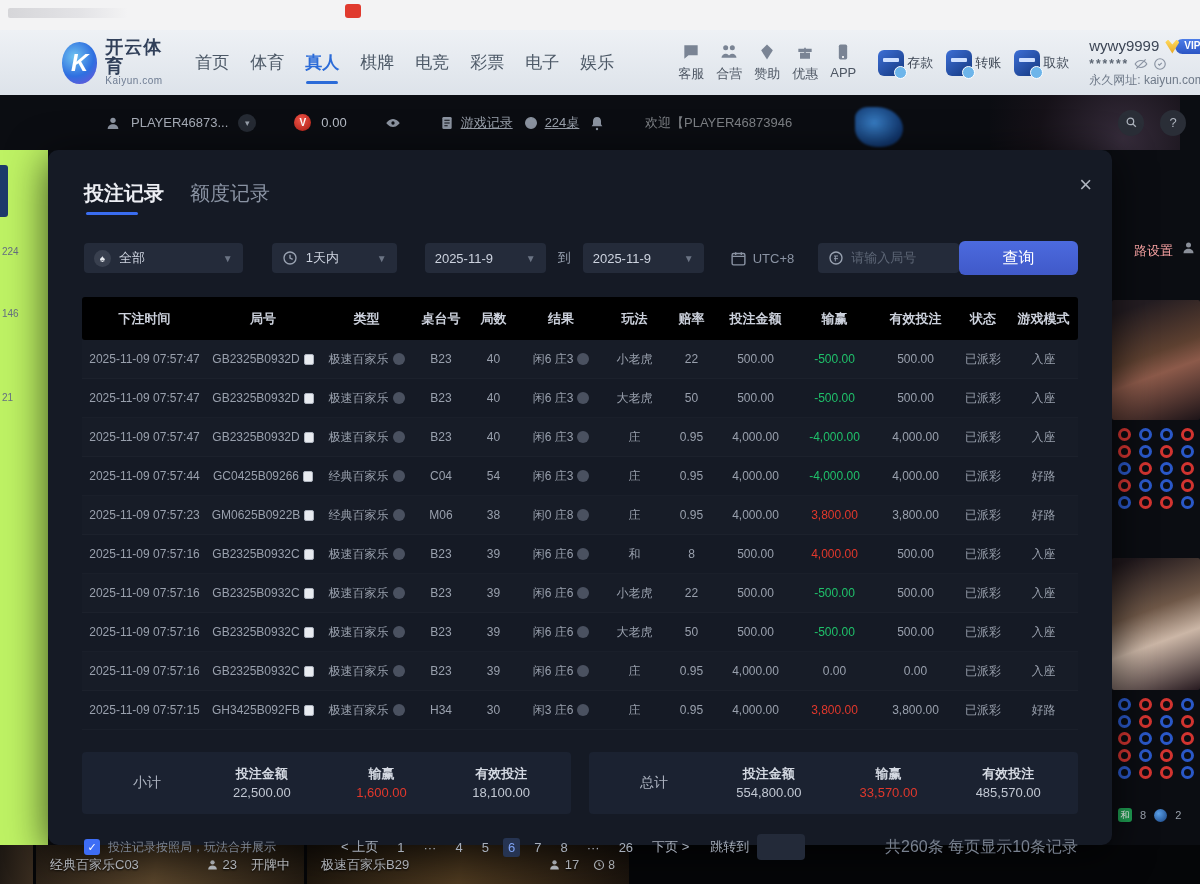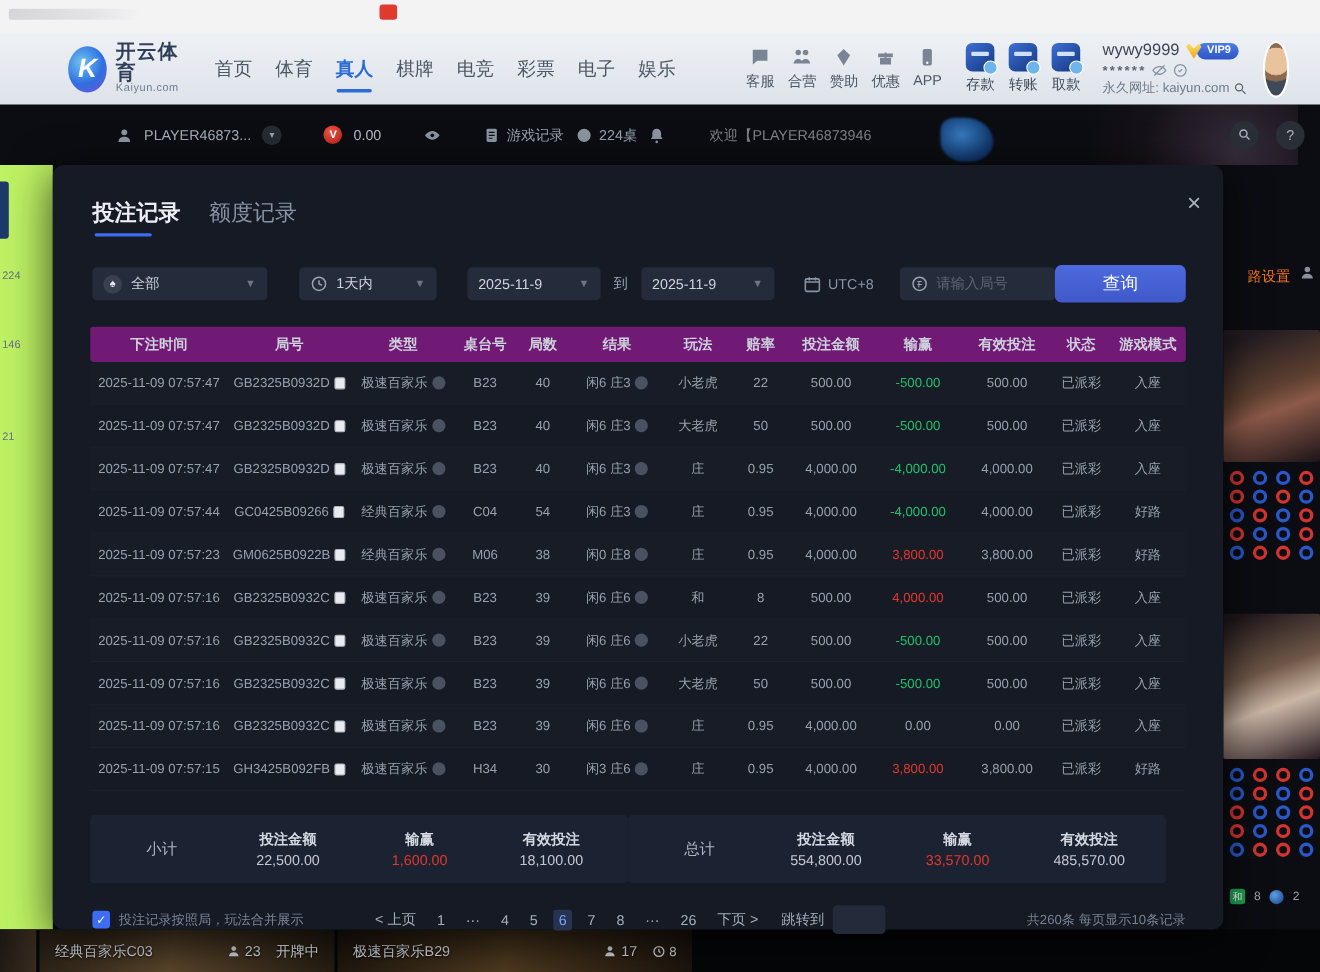--- a/index.html
+++ b/index.html
@@ -28,21 +28,21 @@
   .logo-domain { font-size:10px; color:#6e7c92; letter-spacing:.5px; }
   .nav { display:flex; align-items:center; gap:21px; margin-left:26px; }
   .nav-item { position:relative; font-size:17px; color:#4c5866; cursor:pointer; padding:6px 0; white-space:nowrap; }
   .nav-item.active { color:#2b6bd8; font-weight:bold; }
   .nav-item.active::after { content:""; position:absolute; left:50%; transform:translateX(-50%); bottom:-4px; width:32px; height:3px; border-radius:2px; background:#2b6bd8; }
   .quick-links { display:flex; gap:12px; margin-left:64px; }
   .qlink { display:flex; flex-direction:column; align-items:center; gap:3px; color:#707b8b; cursor:pointer; }
   .qlink svg { width:20px; height:20px; fill:#7a8494; }
   .qlink .ql-label { font-size:13px; color:#4d5663; white-space:nowrap; }
   .wallet-links { display:flex; gap:13px; margin-left:22px; }
-  .wlink { display:flex; flex-direction:column; align-items:center; gap:3px; cursor:pointer; }
+  .wlink { display:flex; flex-direction:row; align-items:center; gap:3px; cursor:pointer; }
   .wicon { position:relative; width:26px; height:26px; border-radius:6px; background:linear-gradient(140deg,#3d6fd6,#14377e); }
   .wicon::before { content:""; position:absolute; left:5px; top:8px; width:16px; height:4px; background:#cfe0ff; border-radius:1px; }
   .wicon::after { content:""; position:absolute; right:-3px; bottom:-3px; width:11px; height:11px; border-radius:50%; background:#6db5ea; border:1px solid #fff; }
   .wlink .wl-label { font-size:13px; color:#3f4document; color:#3f4856; white-space:nowrap; }
   .user-block { margin-left:20px; line-height:1.25; }
   .user-row1 { display:flex; align-items:center; gap:6px; }
   .user-name { font-size:15px; color:#3c4555; }
   .vip-badge { display:flex; align-items:center; cursor:pointer; }
   .vip-shield { width:14px; height:14px; background:linear-gradient(180deg,#ffd95e,#e8a821); clip-path:polygon(50% 100%,0 20%,20% 0,50% 35%,80% 0,100% 20%); margin-right:-4px; z-index:1; }
   .vip-pill { background:linear-gradient(180deg,#4d7de8,#2b55c4); color:#fff; font-size:10px; font-weight:bold; border-radius:8px; padding:1px 7px 1px 9px; }
@@ -56,35 +56,35 @@
 
   
   .subheader { position:absolute; top:95px; left:0; width:1200px; height:55px; background:#0b0d12; z-index:2; }
   .sub-left { position:absolute; left:105px; top:0; height:55px; display:flex; align-items:center; gap:10px; }
   .sub-left svg { width:16px; height:16px; fill:#8d95a2; }
   .player-name { font-size:13px; color:#a7adb8; }
   .chev-circle { width:18px; height:18px; border-radius:50%; background:#262b34; color:#9aa1ac; font-size:9px; display:flex; align-items:center; justify-content:center; cursor:pointer; }
   .coin-badge { width:17px; height:17px; border-radius:50%; background:radial-gradient(circle at 40% 35%,#f0564a,#b31d12); color:#fff; font-size:10px; font-weight:bold; display:flex; align-items:center; justify-content:center; }
   .balance { font-size:13px; color:#b8bec8; }
   .gap18 { width:18px; }
-  .sub-link { display:flex; align-items:center; gap:6px; font-size:13px; color:#9aa1ac; cursor:pointer; white-space:nowrap; }
+  .sub-link { display:flex; align-items:center; gap:6px; font-size:13px; color:#9aa1ac; cursor:pointer; white-space:nowrap;text-decoration:underline; }
   .welcome { position:absolute; left:645px; top:0; height:55px; width:270px; overflow:hidden; display:flex; align-items:center; font-size:13px; color:#7d8085; white-space:nowrap; }
   .sub-right { position:absolute; right:14px; top:0; height:55px; display:flex; align-items:center; gap:16px; }
   .circ-btn { width:26px; height:26px; border-radius:50%; background:#2a2e37; color:#aeb4be; font-size:13px; display:flex; align-items:center; justify-content:center; cursor:pointer; }
   .circ-btn svg { width:13px; height:13px; stroke:#aeb4be; fill:none; }
   .gem { position:absolute; left:855px; top:12px; width:48px; height:40px; background:radial-gradient(ellipse at 40% 40%,#3f8fe0,#123c7a 70%); border-radius:30% 60% 50% 50%; filter:blur(1px); opacity:.85; }
   .crowd { position:absolute; left:990px; top:0; width:190px; height:55px;
     background:radial-gradient(circle at 70% 80%,#3a2f3f,#171219 60%,transparent); opacity:.9; }
 
   
   .bg-left { position:absolute; left:0; top:150px; width:48px; height:695px; background:#bef264; z-index:1; }
   .bg-left .blue-sliver { position:absolute; left:0; top:15px; width:8px; height:52px; background:#1d3a6b; border-radius:0 3px 3px 0; }
   .bg-left .edge-label { position:absolute; left:2px; font-size:10px; color:#667083; }
   .bg-right { position:absolute; right:0; top:150px; width:88px; height:695px; background:#0b0d12; z-index:1; overflow:hidden; }
-  .bg-right .side-label { position:absolute; left:22px; top:92px; font-size:13px; color:#f97316; white-space:nowrap; }
+  .bg-right .side-label { position:absolute; left:22px; top:92px; font-size:13px; color:#fca5a5; white-space:nowrap; }
   .bg-right .side-person { position:absolute; right:4px; top:90px; width:15px; height:15px; fill:#8a8f99; }
   .vid-tile { position:absolute; left:0; width:88px; border-radius:2px; }
   .vid1 { top:150px; height:120px; background:linear-gradient(160deg,#241d22 10%,#5d4030 45%,#8c5a4a 60%,#1d1418); }
   .vid2 { top:408px; height:132px; background:linear-gradient(160deg,#20181c 5%,#6e5747 40%,#cbb6a6 62%,#271a20); }
   .beads { position:absolute; left:6px; width:78px; display:grid; grid-template-columns:repeat(4,1fr); gap:4px 6px; }
   .beads1 { top:278px; } .beads2 { top:548px; }
   .bead { width:13px; height:13px; border-radius:50%; border:3px solid #d23430; }
   .bead.bb { border-color:#2a58c8; }
   .mini-badges { position:absolute; left:6px; top:658px; display:flex; align-items:center; gap:8px; }
   .mini-green { width:14px; height:14px; border-radius:3px; background:#1f9e52; color:#fff; font-size:9px; display:flex; align-items:center; justify-content:center; }
@@ -111,51 +111,51 @@
   .f-tz svg { width:17px; height:17px; stroke:#8a93a3; fill:none; }
   .f-search { width:142px; margin-left:24px; gap:7px; cursor:text; }
   .f-search .ph { color:#5d6676; font-size:13px; }
   .spade-circle { width:17px; height:17px; border-radius:50%; background:#39404f; color:#e8ebf0; font-size:10px; display:flex; align-items:center; justify-content:center; }
   .icon-clock svg, .icon-ring svg { width:16px; height:16px; stroke:#9aa3b2; fill:none; }
   .f-query { margin-left:auto; width:120px; height:34px; border:none; border-radius:6px; background:linear-gradient(180deg,#4c6ade,#4059c9); color:#fff; font-size:16px; cursor:pointer; font-family:inherit; }
 
   
   .m-table { margin:22px 34px 0; }
   .thead, .trow { display:grid; grid-template-columns:125px 112px 95px 54px 51px 84px 63px 51px 77px 81px 81px 54px 67px; align-items:center; }
-  .thead { height:32px; background:#701a75; border-radius:3px; }
+  .thead { height:43px; background:#000000; border-radius:3px; }
   .thead .hc { font-size:13px; color:#ccd1dc; font-weight:bold; text-align:center; white-space:nowrap; }
   .trow { height:39px; border-bottom:1px solid rgba(255,255,255,.025); }
   .trow:nth-child(odd) { background:rgba(255,255,255,.012); }
   .trow .c { font-size:12px; color:#99a0ad; text-align:center; white-space:nowrap; display:flex; align-items:center; justify-content:center; gap:4px; }
   .trow .c i { font-style:normal; }
   .copy { width:10px; height:11px; border:1px solid #aeb4bf; border-radius:2px; background:#e8ebf0; display:inline-block; cursor:pointer; }
   .dot { width:12px; height:12px; border-radius:50%; background:#4a5160; display:inline-block; }
   .wl.green { color:#1fc06a; }
   .wl.red { color:#e2382c; }
 
   
-  .m-summary { display:flex; margin:22px 34px 0; }
+  .m-summary { display:flex; gap:18px; margin:22px 34px 0; }
   .sum-panel { width:489px; height:62px; background:#1b2231; border-radius:4px; display:flex; align-items:center; padding:0 10px; }
   .sum-label { width:110px; text-align:center; font-size:14px; color:#aeb5c1; }
   .sum-col { flex:1; text-align:center; line-height:1.5; }
   .sum-col .sl { font-size:13px; font-weight:bold; color:#d3d8e1; }
   .sum-col .sv { font-size:13px; color:#c2c8d3; }
   .sum-col .sv.red { color:#e2382c; }
 
   
   .m-footer { display:flex; align-items:center; margin:20px 34px 0 36px; }
   .chk { width:16px; height:16px; border-radius:3px; background:#3e6df5; color:#fff; font-size:11px; display:flex; align-items:center; justify-content:center; cursor:pointer; }
   .merge-note { font-size:12px; color:#7c8594; margin-left:8px; white-space:nowrap; }
   .pager { display:flex; align-items:center; gap:9px; margin-left:60px; }
   .pg { font-size:13px; color:#a6aebb; cursor:pointer; padding:2px 5px; border-radius:3px; white-space:nowrap; }
   .pg.active { background:#263document; background:#263452; color:#7fa3f4; }
   .jump { display:flex; align-items:center; gap:8px; margin-left:16px; }
   .jump-label { font-size:13px; color:#a6aebb; white-space:nowrap; }
   .jump-input { width:48px; height:26px; background:#232a39; border:none; border-radius:4px; color:#cdd3df; padding:0 6px; font-family:inherit; }
-  .count-note { margin-left:auto; font-size:12px; color:#78818f; white-space:nowrap; }
+  .count-note { margin-left:auto; font-size:16px; color:#78818f; white-space:nowrap; }
 
   
   .bottom-strip { position:absolute; left:0; bottom:0; width:1200px; height:39px; background:#050608; display:flex; gap:3px; z-index:4; }
   .tile-sliver { width:33px; background:linear-gradient(100deg,#1c1712,#3a2d20); }
   .tile { position:relative; display:flex; align-items:center; padding:0 14px; overflow:hidden; }
   .tile::before { content:""; position:absolute; inset:0; background:linear-gradient(180deg,rgba(0,0,0,.35),rgba(0,0,0,.15)); }
   .tile > * { position:relative; }
   .tile .t-name { font-size:13px; color:#d6dae1; text-shadow:0 1px 2px #000; white-space:nowrap; }
   .tile .t-right { margin-left:auto; display:flex; align-items:center; gap:14px; }
   .tile .t-count { display:flex; align-items:center; gap:4px; font-size:13px; color:#d6dae1; text-shadow:0 1px 2px #000; }

